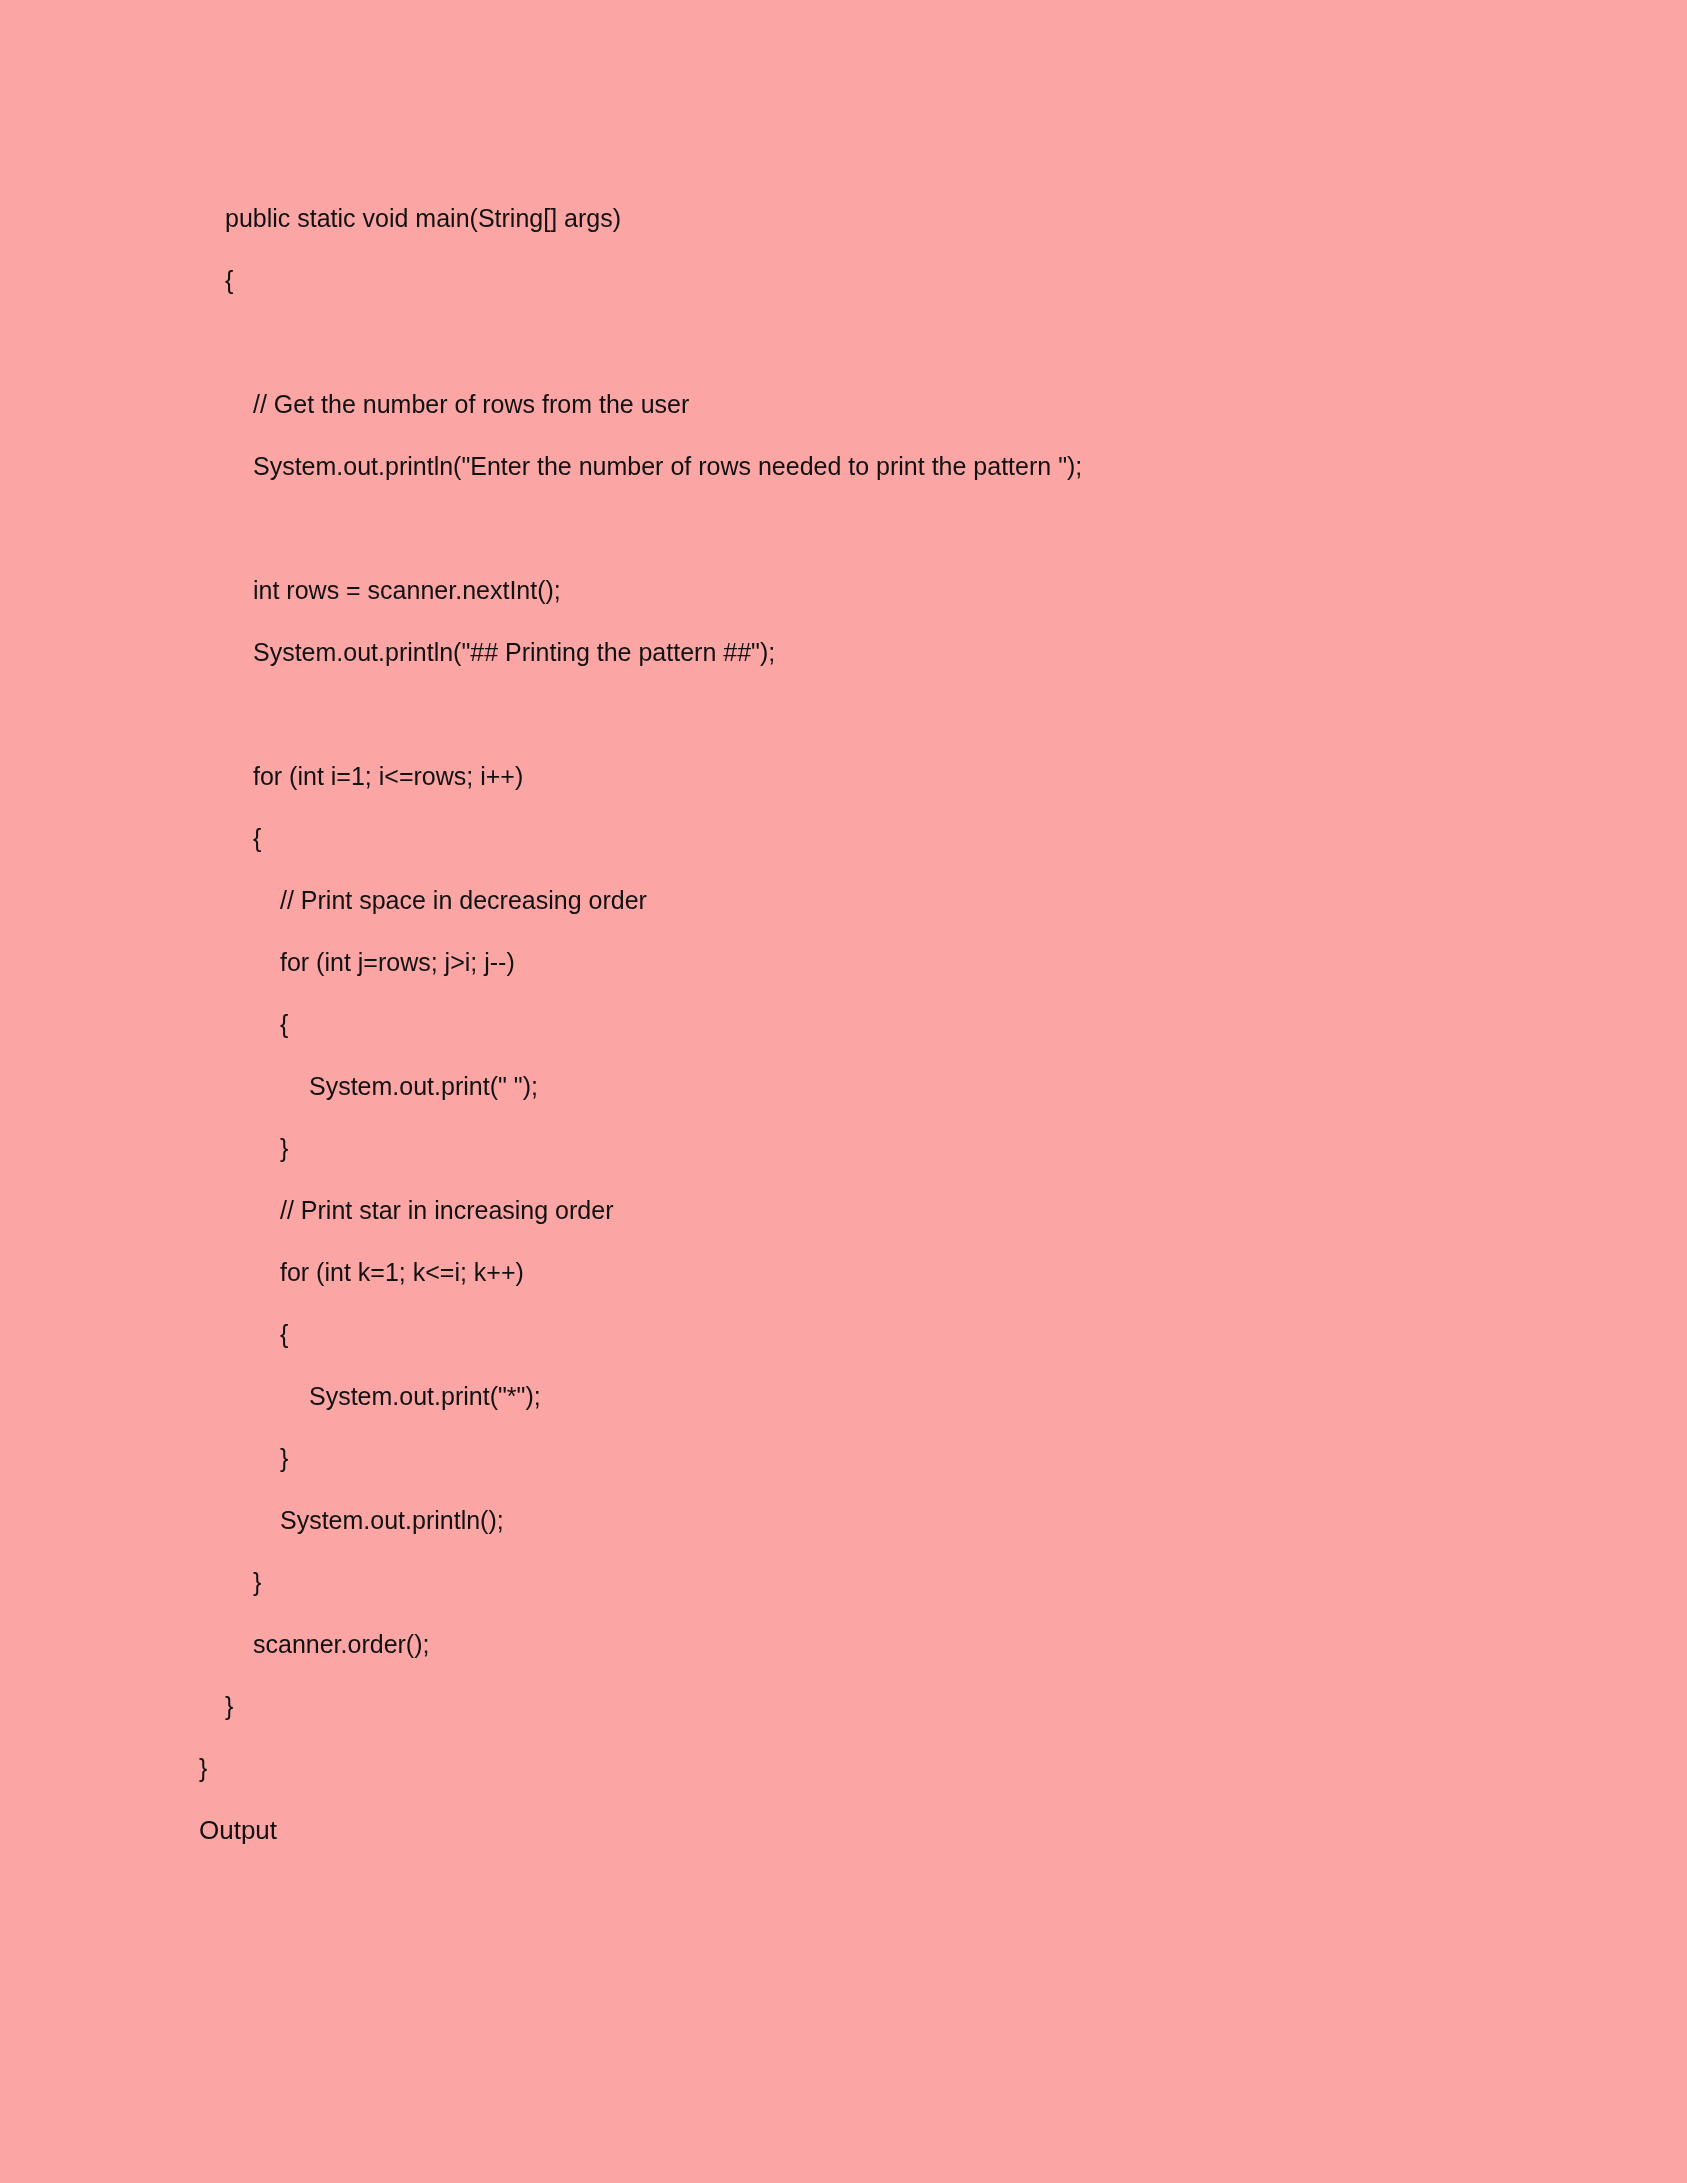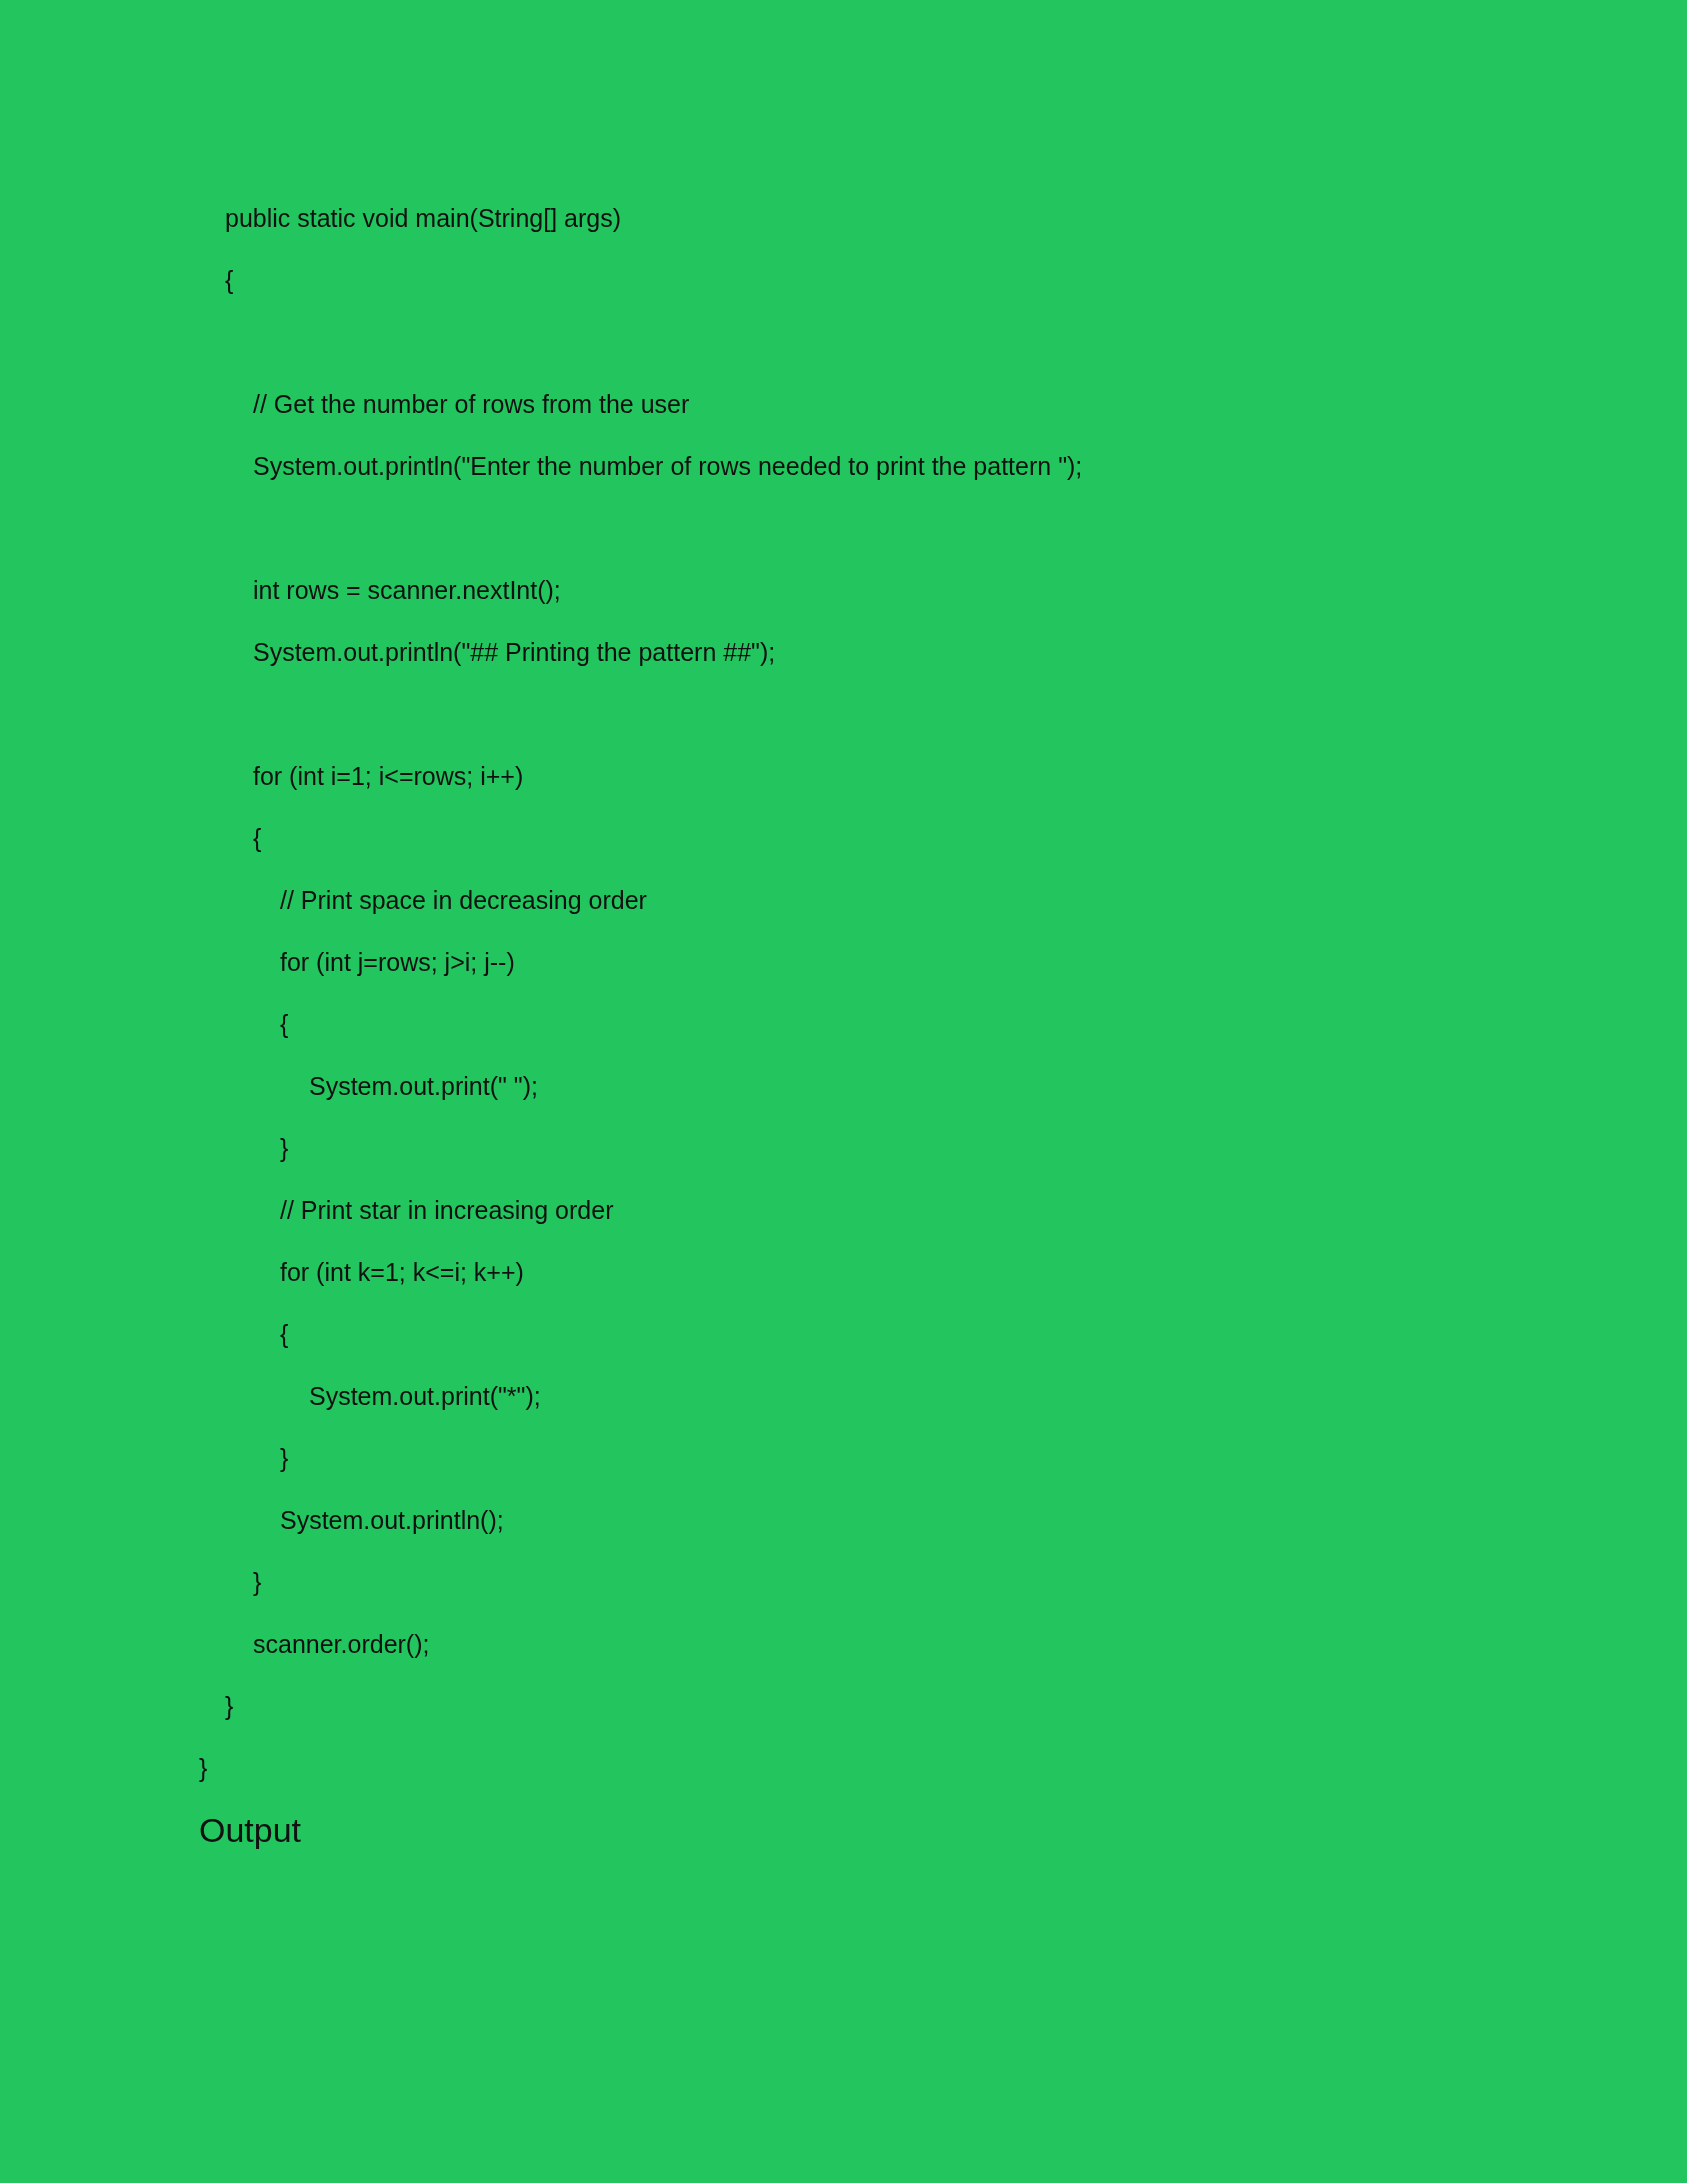--- a/index.html
+++ b/index.html
@@ -12,21 +12,21 @@
     height: 2183px;
     position: relative;
     overflow: hidden;
   }
   .page {
     position: absolute;
     left: 0;
     top: 0;
     width: 1687px;
     height: 2183px;
-    background: #22c55e;
+    background: #fca5a5;
   }
   .code {
     position: absolute;
     left: 199px;
     top: 198px;
     margin: 0;
     padding: 0;
     list-style: none;
     font-family: "Liberation Sans", "DejaVu Sans", sans-serif;
     font-size: 25px;
@@ -37,21 +37,21 @@
     height: 62px;
     line-height: 41px;
     white-space: pre;
   }
   .lvl-0 { padding-left: 0px; }
   .lvl-1 { padding-left: 26px; }
   .lvl-2 { padding-left: 54px; }
   .lvl-3 { padding-left: 81px; }
   .lvl-4 { padding-left: 110px; }
   .label-output {
-    font-size: 34px;
+    font-size: 26px;
   }
 </style>
 </head>
 <body>
 
 <div class="page">
   <div class="code">
     <span class="line lvl-1">public static void main(String[] args)</span>
     <span class="line lvl-1">{</span>
     <span class="line lvl-2"></span>

